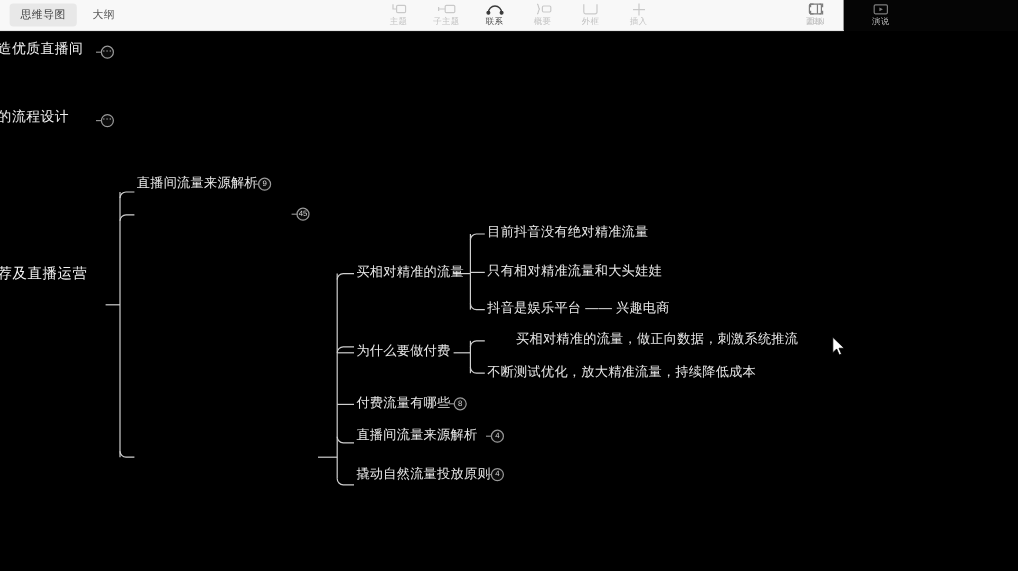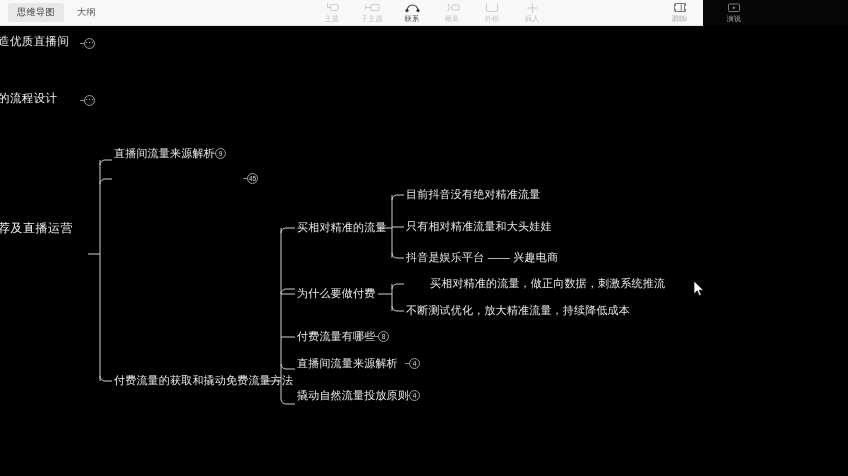--- a/index.html
+++ b/index.html
@@ -217,21 +217,20 @@
     <div class="node big" style="left:-2px;top:66px;">的流程设计</div>
     <div class="badge dots" style="left:84px;top:69px;">⋯<span class="stub"></span></div>
 
     <div class="node root" style="left:-2px;top:196px;">荐及直播运营</div>
 
     <div class="node" style="left:114px;top:121px;">直播间流量来源解析</div>
     <div class="badge" style="left:215px;top:122px;">9<span class="stub"></span></div>
 
     <div class="badge" style="left:247px;top:147px;">45<span class="stub"></span></div>
 
-    <div class="node" style="left:114px;top:348px;">付费流量的获取和撬动免费流量方法</div>
 
     <div class="node" style="left:297px;top:195px;">买相对精准的流量</div>
     <div class="node" style="left:406px;top:162px;">目前抖音没有绝对精准流量</div>
     <div class="node" style="left:406px;top:194px;">只有相对精准流量和大头娃娃</div>
     <div class="node" style="left:406px;top:225px;">抖音是娱乐平台 —— 兴趣电商</div>
 
     <div class="node" style="left:297px;top:261px;">为什么要做付费</div>
     <div class="node" style="left:406px;top:251px;margin-left:24px;">买相对精准的流量，做正向数据，刺激系统推流</div>
     <div class="node" style="left:406px;top:278px;">不断测试优化，放大精准流量，持续降低成本</div>
 

